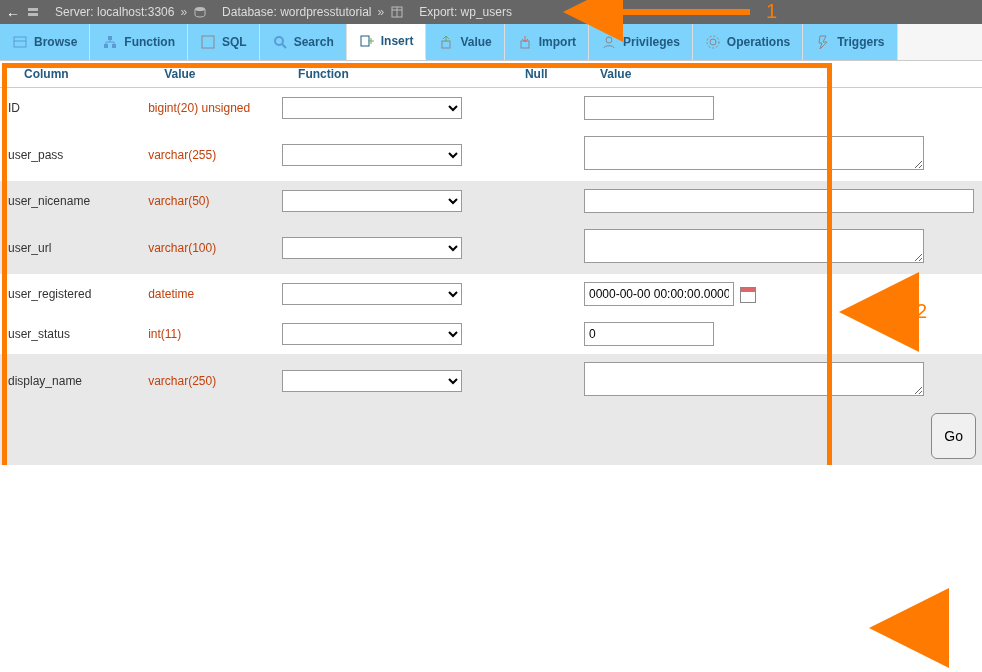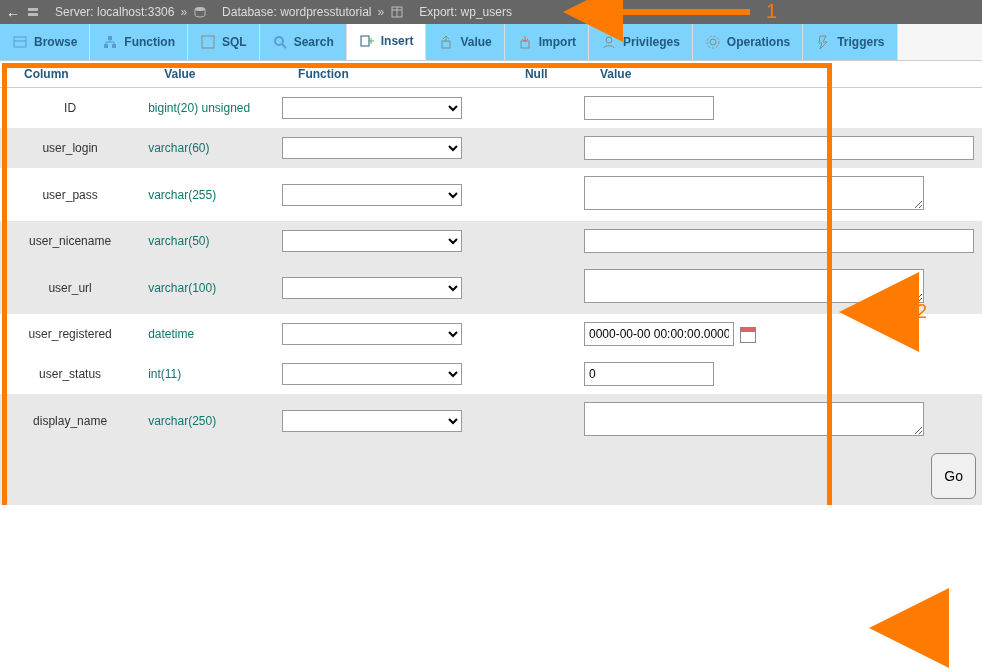--- a/index.html
+++ b/index.html
@@ -63,22 +63,22 @@
     padding: 6px 24px;
     border-bottom: 1px solid #ccc;
     background: #fff;
   }
   .insert-table td {
     padding: 8px 8px;
     vertical-align: middle;
   }
   .insert-table tr.odd td { background: #fff; }
   .insert-table tr.even td { background: #e8e8e8; }
-  .col-column { width: 120px; text-align: center; padding-right: 18px;}
-  .col-type { width: 120px; color: #0f766e; }
+  .col-column { width: 120px; text-align: left; padding-right: 18px;}
+  .col-type { width: 120px; color: #c2410c; }
   .col-func { width: 200px; }
   .col-null { width: 30px; }
   .col-value { }
   select.func-select {
     width: 180px;
     height: 22px;
     border: 1px solid #999;
     background: #fff;
   }
   input.value-input {
@@ -285,27 +285,20 @@
       </tr>
     </thead>
     <tbody id="rows-body">
         <tr class="odd">
           <td class="col-column">ID</td>
           <td class="col-type">bigint(20) unsigned</td>
           <td class="col-func"><select class="func-select"><option></option></select></td>
           <td class="col-null"></td>
           <td class="col-value"><input class="value-input" style="width: 120px;"></td>
         </tr>
-        <tr class="even">
-          <td class="col-column">user_login</td>
-          <td class="col-type">varchar(60)</td>
-          <td class="col-func"><select class="func-select"><option></option></select></td>
-          <td class="col-null"></td>
-          <td class="col-value"><input class="value-input" style="width: 380px;"></td>
-        </tr>
         <tr class="odd">
           <td class="col-column">user_pass</td>
           <td class="col-type">varchar(255)</td>
           <td class="col-func"><select class="func-select"><option></option></select></td>
           <td class="col-null"></td>
           <td class="col-value"><textarea class="value-textarea" rows="2" cols="45" style=""></textarea></td>
         </tr>
         <tr class="even">
           <td class="col-column">user_nicename</td>
           <td class="col-type">varchar(50)</td>

